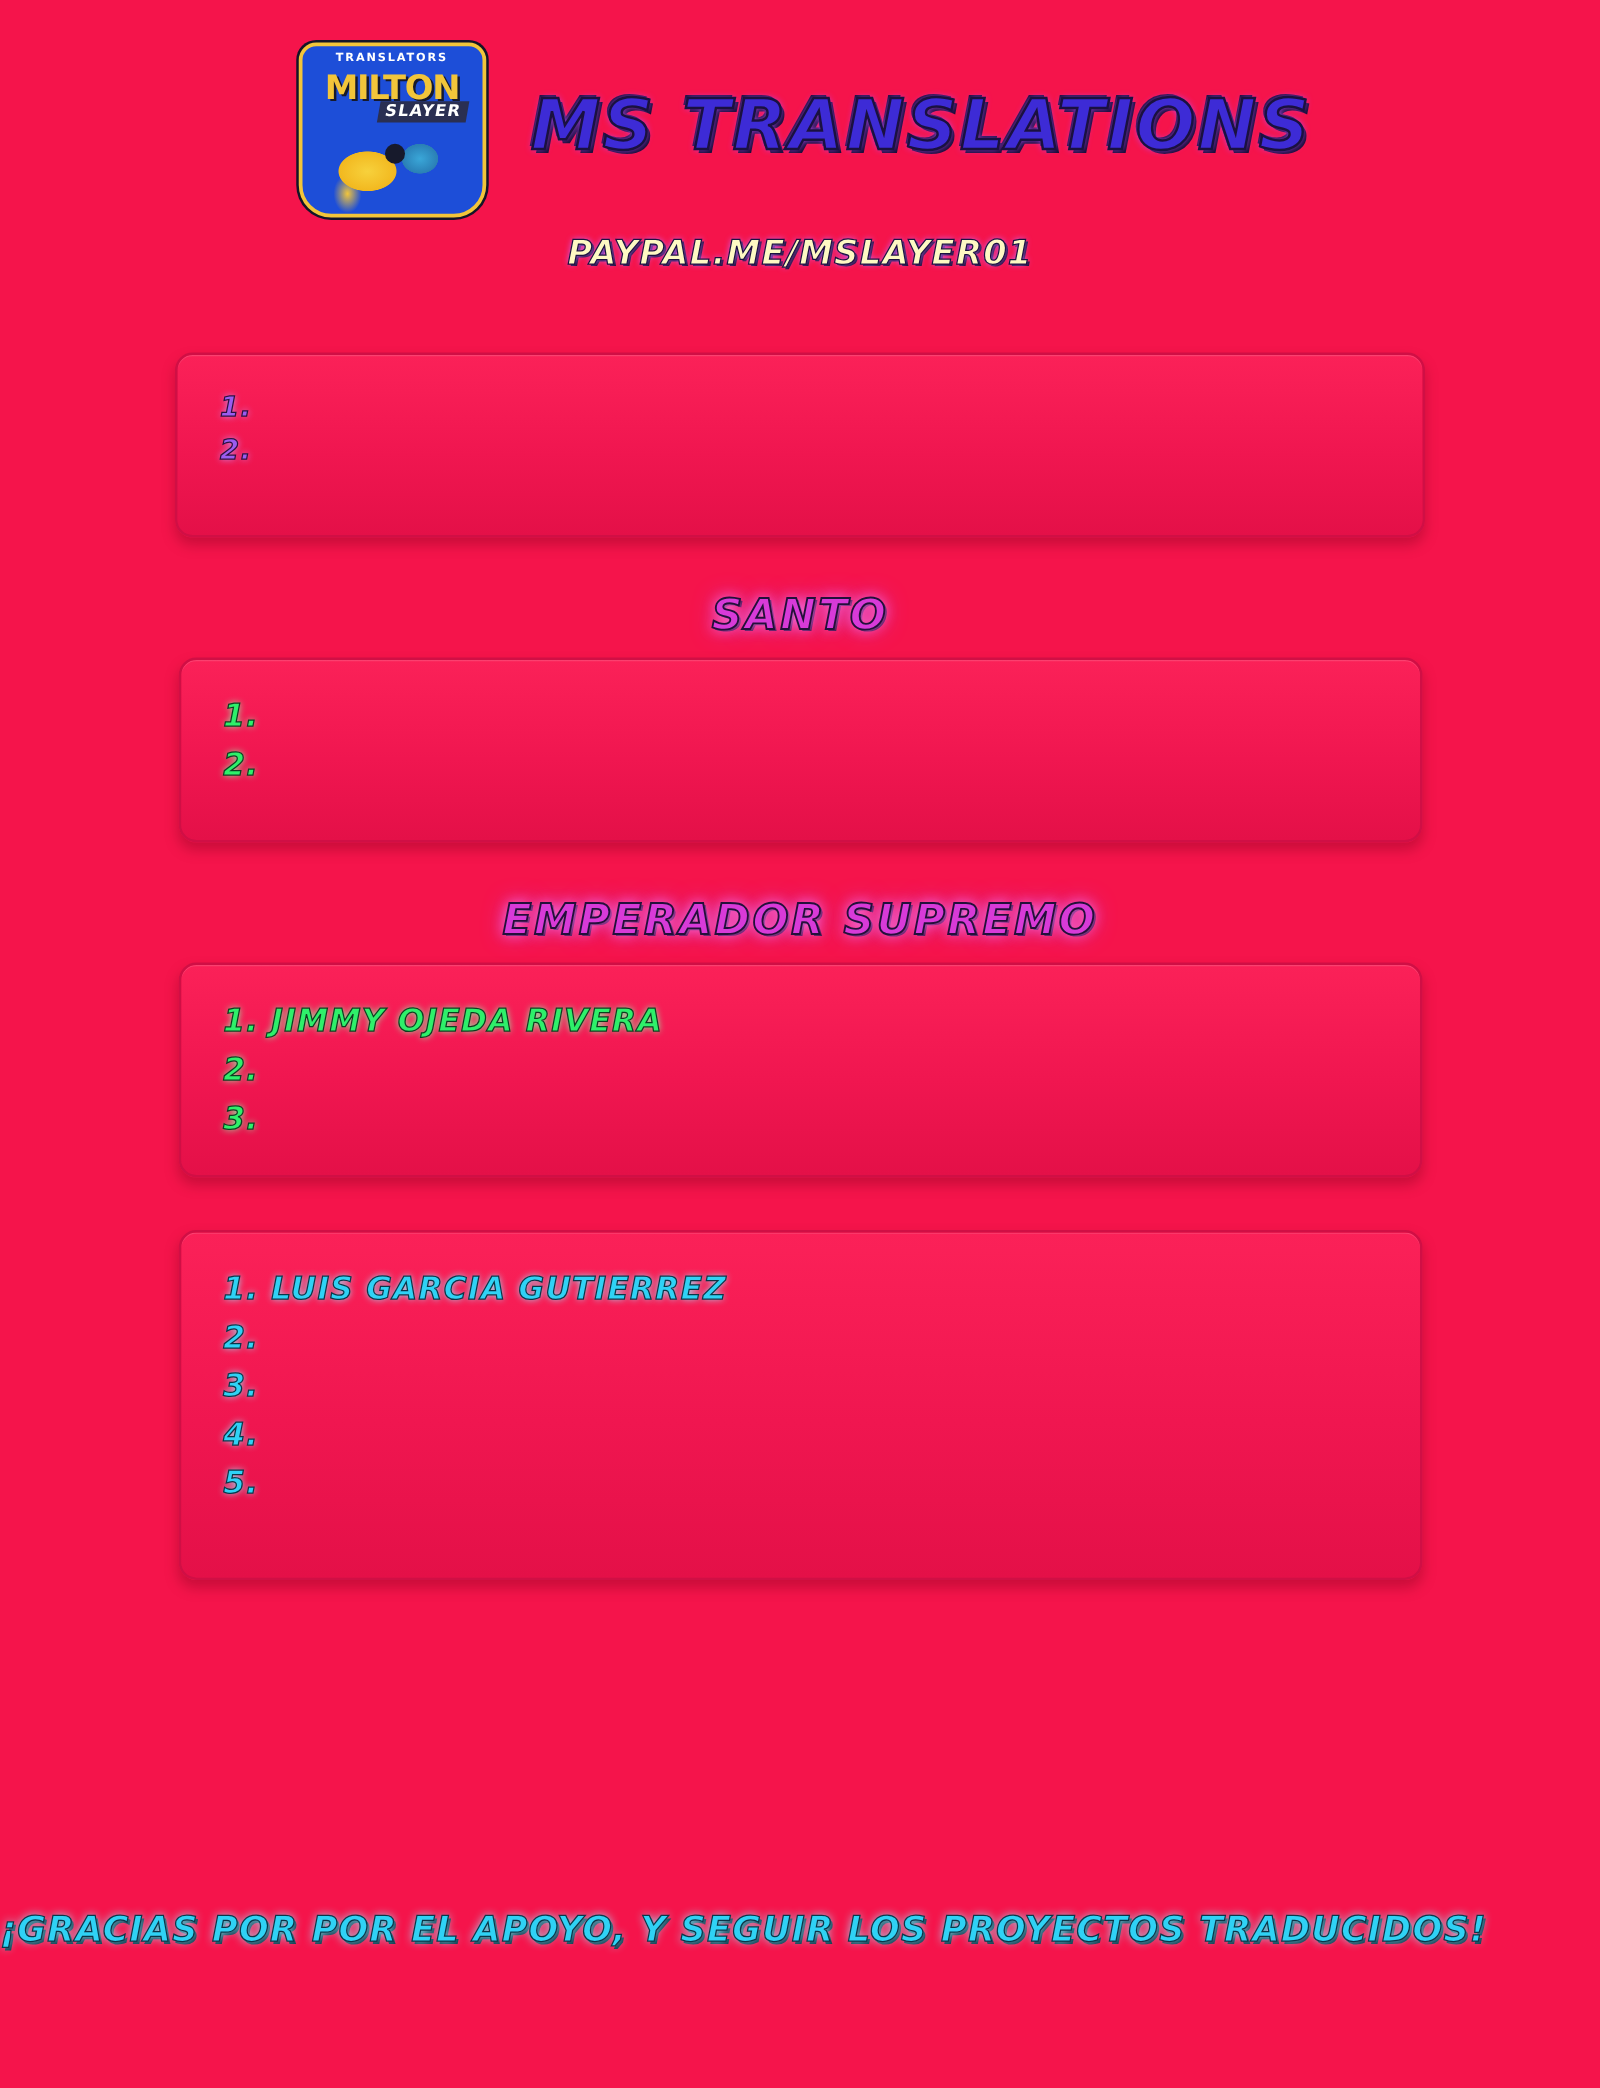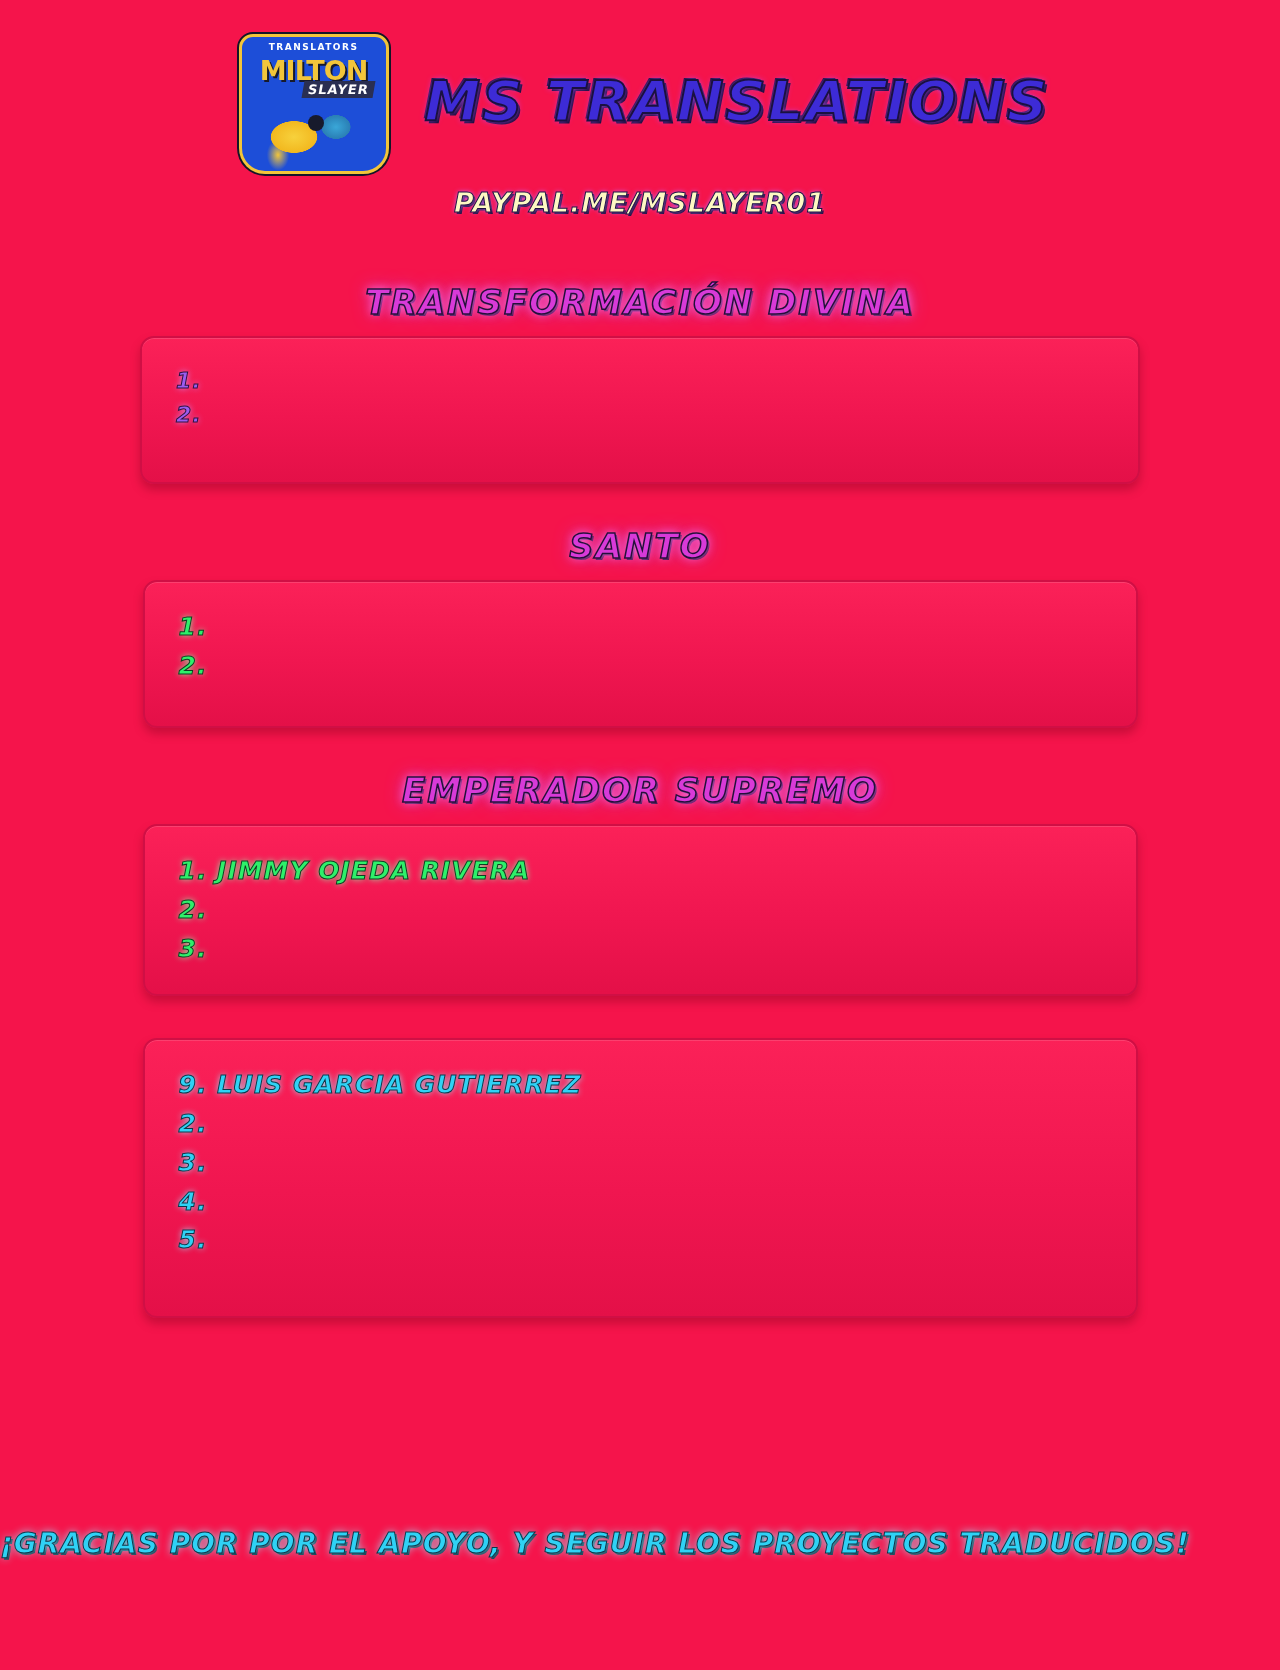--- a/index.html
+++ b/index.html
@@ -233,21 +233,20 @@
       </div>
     </div>
     <div class="brand-title">MS TRANSLATIONS</div>
   </div>
   <div class="paypal">PAYPAL.ME/MSLAYER01</div>
 </div>
 
 <div class="sections">
 
   <div class="section">
-    <div class="section-title">TRANSFORMACIÓN DIVINA</div>
     <div class="panel panel-a">
       <div class="entry purple">1.</div>
       <div class="entry purple">2.</div>
     </div>
   </div>
 
   <div class="section">
     <div class="section-title">SANTO</div>
     <div class="panel panel-b">
       <div class="entry green">1.</div>
@@ -259,21 +258,21 @@
     <div class="section-title">EMPERADOR SUPREMO</div>
     <div class="panel panel-c">
       <div class="entry green">1. JIMMY OJEDA RIVERA</div>
       <div class="entry green">2.</div>
       <div class="entry green">3.</div>
     </div>
   </div>
 
   <div class="section">
     <div class="panel panel-d">
-      <div class="entry cyan">9. LUIS GARCIA GUTIERREZ</div>
+      <div class="entry cyan">1. LUIS GARCIA GUTIERREZ</div>
       <div class="entry cyan">2.</div>
       <div class="entry cyan">3.</div>
       <div class="entry cyan">4.</div>
       <div class="entry cyan">5.</div>
     </div>
   </div>
 
 </div>
 
 <div class="footer">¡GRACIAS POR POR EL APOYO, Y SEGUIR LOS PROYECTOS TRADUCIDOS!</div>

